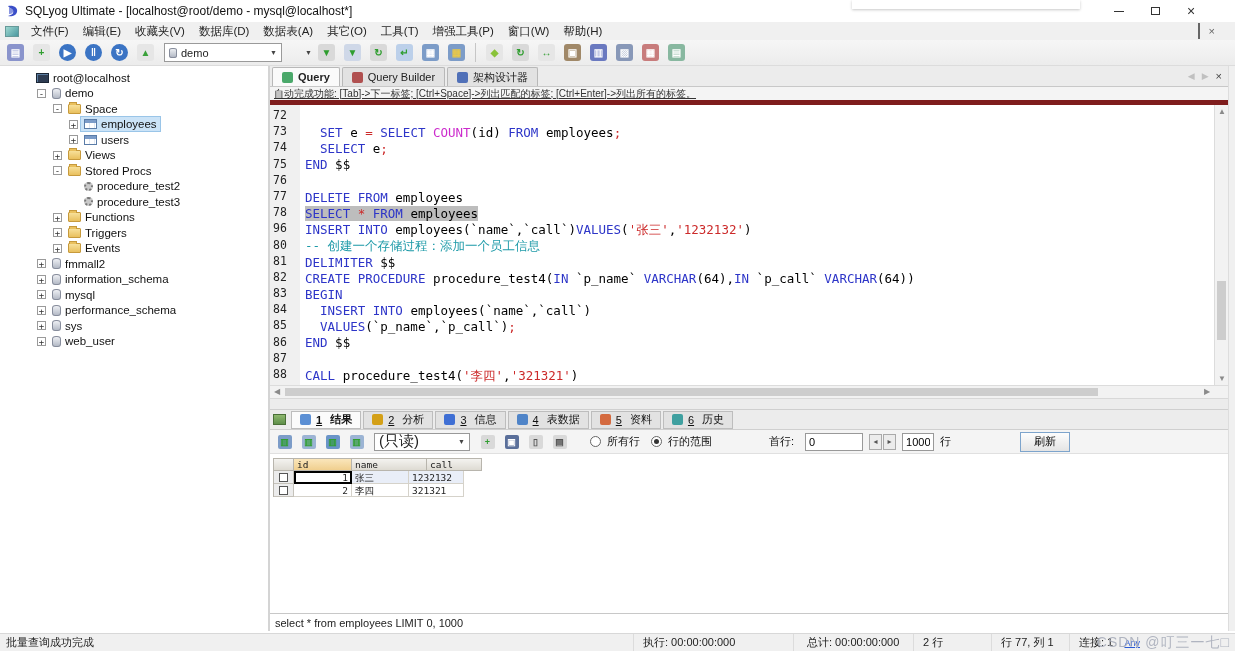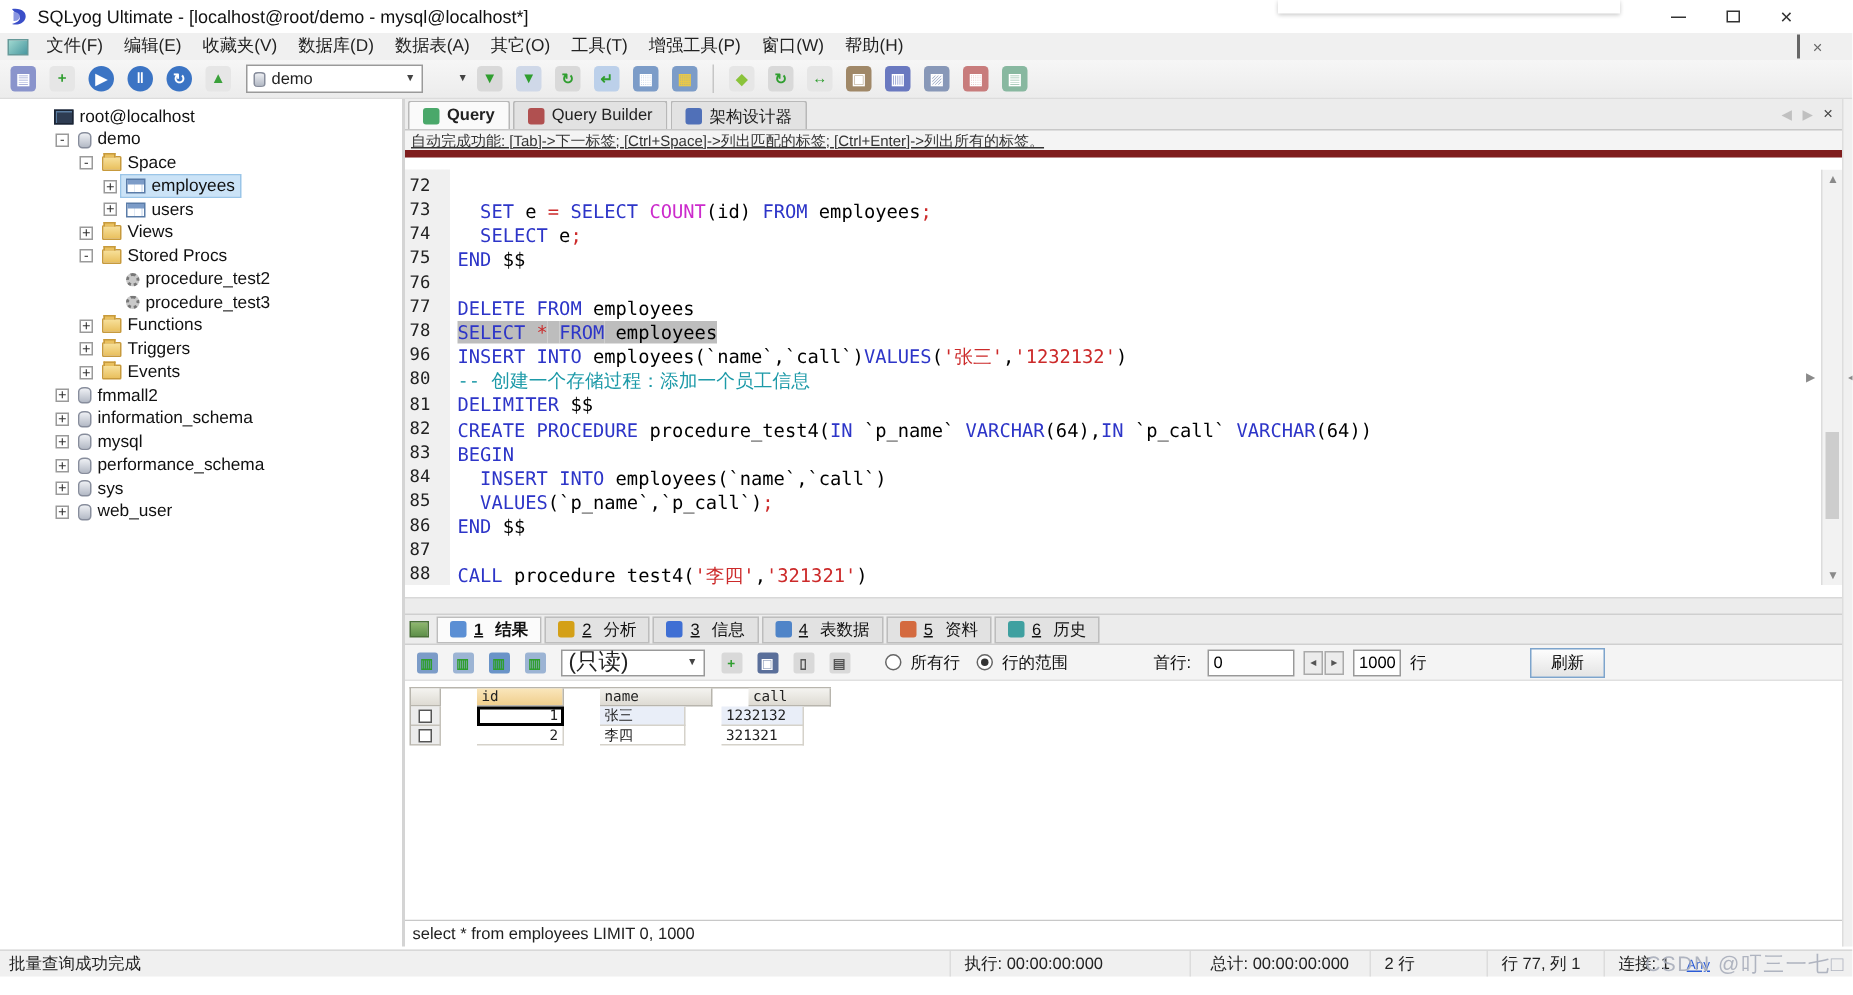--- a/index.html
+++ b/index.html
@@ -62,21 +62,21 @@
 .rfiller{flex:1;background:#f0f0f0;border-left:1px solid #ddd;}
 .qtabs{height:21px;background:#ececec;display:flex;align-items:flex-end;padding-left:2px;border-bottom:1px solid #c8c8c8;position:relative;}
 .qtab{height:19px;display:flex;align-items:center;gap:5px;padding:0 9px;font-size:11px;color:#222;border:1px solid #b8b8b8;border-bottom:none;background:#e2e2e2;margin-right:2px;border-radius:2px 2px 0 0;white-space:nowrap;}
 .qtab.active{background:#fafafa;font-weight:bold;}
 .qtab-icon,.rticon{width:11px;height:11px;border-radius:2px;flex:0 0 auto;}
 .tabnav{position:absolute;right:6px;top:4px;display:flex;gap:7px;align-items:center;font-size:9px;color:#c0c0c0;}
 .tabnav .close{color:#444;font-size:11px;}
 .hintbar{height:18px;background:#f4f4f4;border-bottom:5px solid #7f1d1d;font-size:10px;color:#333;display:flex;align-items:center;padding-left:4px;white-space:nowrap;text-decoration:underline;}
 
 
-.editor-wrap{height:293px;display:flex;flex-direction:row;align-items:center;}
+.editor-wrap{height:293px;display:flex;flex-direction:column;}
 .editor-body{flex:1;position:relative;background:linear-gradient(to right,#f0f0f0 0,#f0f0f0 30px,#fff 30px);overflow:hidden;padding-top:2px;}
 .eline{display:flex;height:16.2px;line-height:16.2px;font-family:"DejaVu Sans Mono",monospace;font-size:12.5px;}
 .eln{width:30px;flex:0 0 30px;padding-left:3px;color:#222;font-size:11.5px;}
 .ecode{white-space:pre;padding-left:5px;margin-top:18px;}
 .tk-kw{color:#2d35c8;}
 .tk-fn{color:#cc2bcc;}
 .tk-str{color:#cc2a2a;}
 .tk-com{color:#1d9aa8;}
 .tk-op{color:#cc2a2a;}
 .tk-pl{color:#000;}
@@ -105,21 +105,21 @@
 .rdrop .combo-text{font-size:15px;}
 .radio{width:11px;height:11px;border:1px solid #666;border-radius:50%;background:#fff;position:relative;flex:0 0 auto;}
 .radio.on::after{content:"";position:absolute;inset:2px;background:#333;border-radius:50%;}
 .rlabel{margin:0 8px 0 3px;white-space:nowrap;}
 .numbox{width:58px;height:18px;border:1px solid #999;background:#fff;font-size:11px;padding:0 3px;font-family:"Liberation Sans",sans-serif;}
 .pair{display:flex;gap:1px;margin:0 3px;}
 .pbtn{width:13px;height:16px;border:1px solid #aaa;background:#ececec;font-size:8px;color:#555;display:flex;align-items:center;justify-content:center;}
 .refresh-btn{height:20px;padding:0 13px;border:1px solid #7da4cc;background:linear-gradient(#fdfdfd,#e4e4e4);font-size:11px;margin-left:58px;font-family:"Liberation Sans",sans-serif;}
 .grid-area{flex:1;background:#fff;position:relative;}
 .grid{position:absolute;left:3px;top:4px;border-left:1px solid #b8b5ad;border-top:1px solid #b8b5ad;background:#fff;}
-.ghead,.grow{display:flex;gap:24px;}
+.ghead,.grow{display:flex;}
 .ghc{height:12px;background:linear-gradient(#f4f3f0,#dedbd3);padding:0 3px;line-height:12px;color:#222;font-size:9.5px;font-family:"DejaVu Sans Mono",monospace;border-right:1px solid #b8b5ad;border-bottom:1px solid #b8b5ad;}
 .ghc.idh{background:linear-gradient(#fae6bb,#f0cf8e);}
 .gcorner{width:20px;}
 .gsel{width:20px;height:13px;background:#ececec;display:flex;align-items:center;justify-content:center;border-right:1px solid #c5c2ba;border-bottom:1px solid #c5c2ba;}
 .gcheck{width:9px;height:9px;border:1px solid #555;background:#fff;}
 .gc{height:13px;line-height:13px;padding:0 3px;font-family:"DejaVu Sans Mono",monospace;font-size:9.5px;border-right:1px solid #d5d2ca;border-bottom:1px solid #d5d2ca;color:#222;}
 .gc.num{text-align:right;}
 .gc.focus{outline:2px solid #000;outline-offset:-2px;}
 .r0 .gc.shade{background:#e9eef8;}
 .echo{height:18px;border-top:1px solid #c8c8c8;background:#fff;font-size:11px;color:#222;display:flex;align-items:center;padding-left:5px;}

